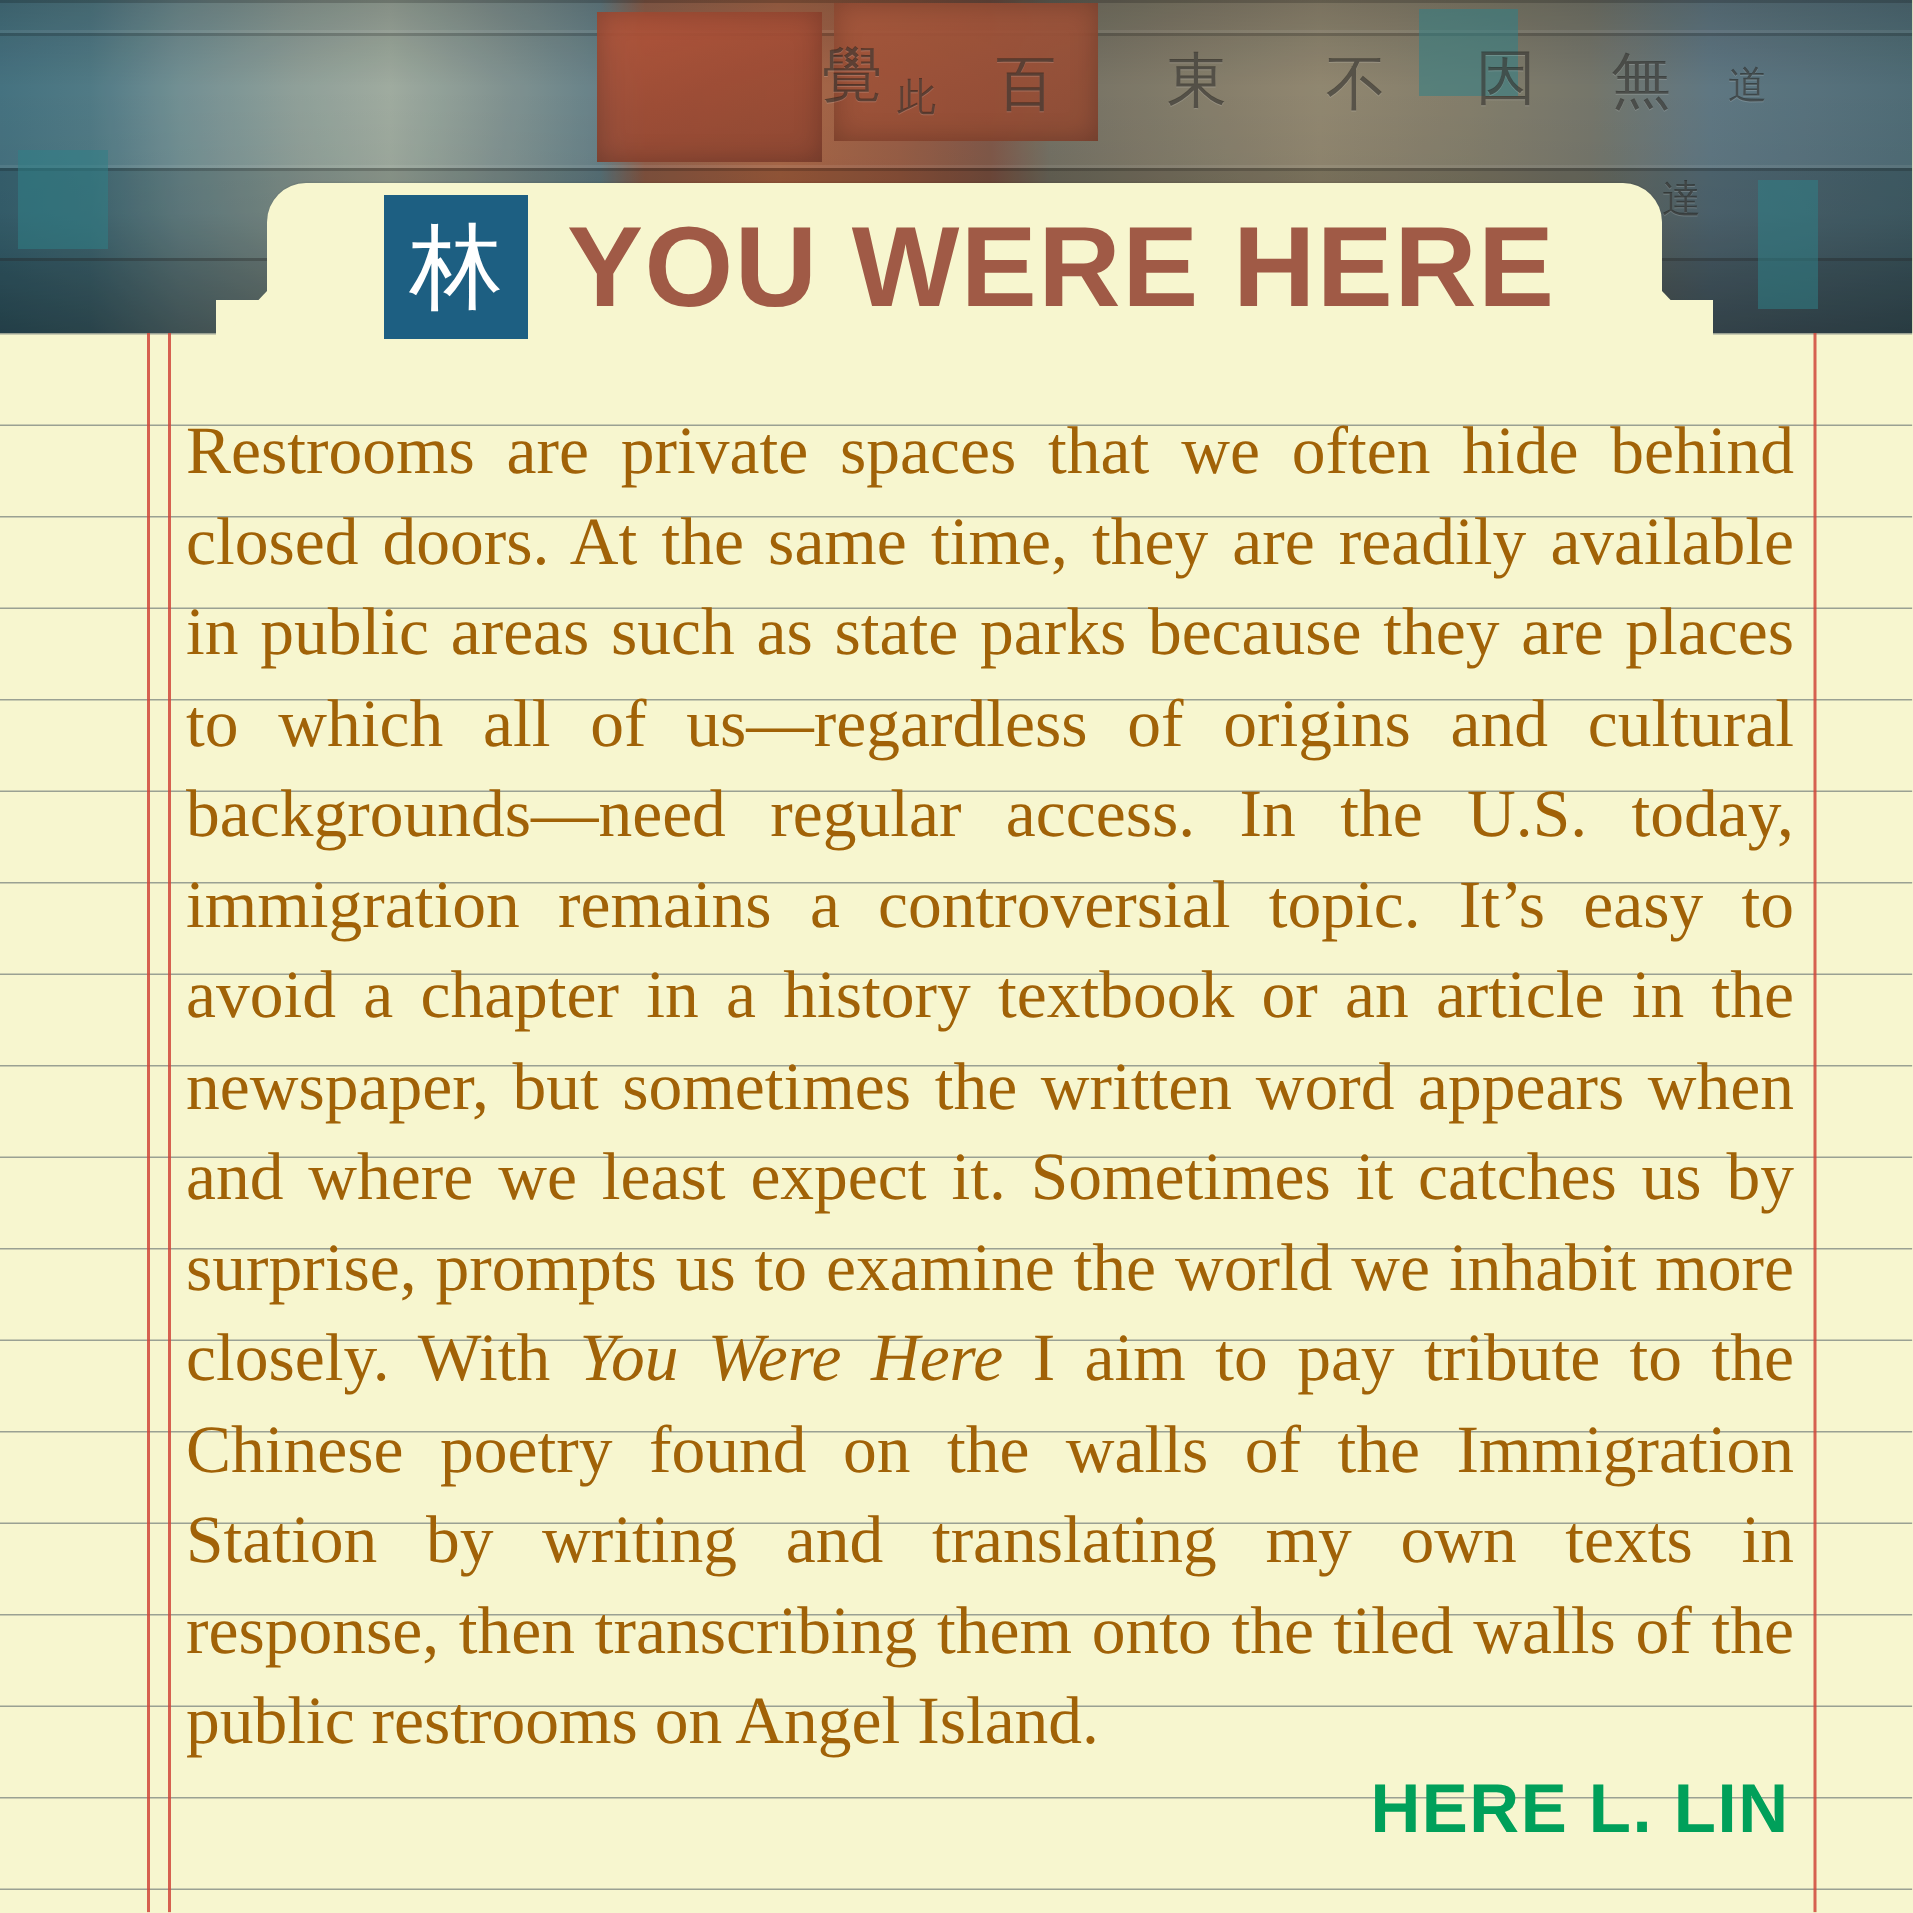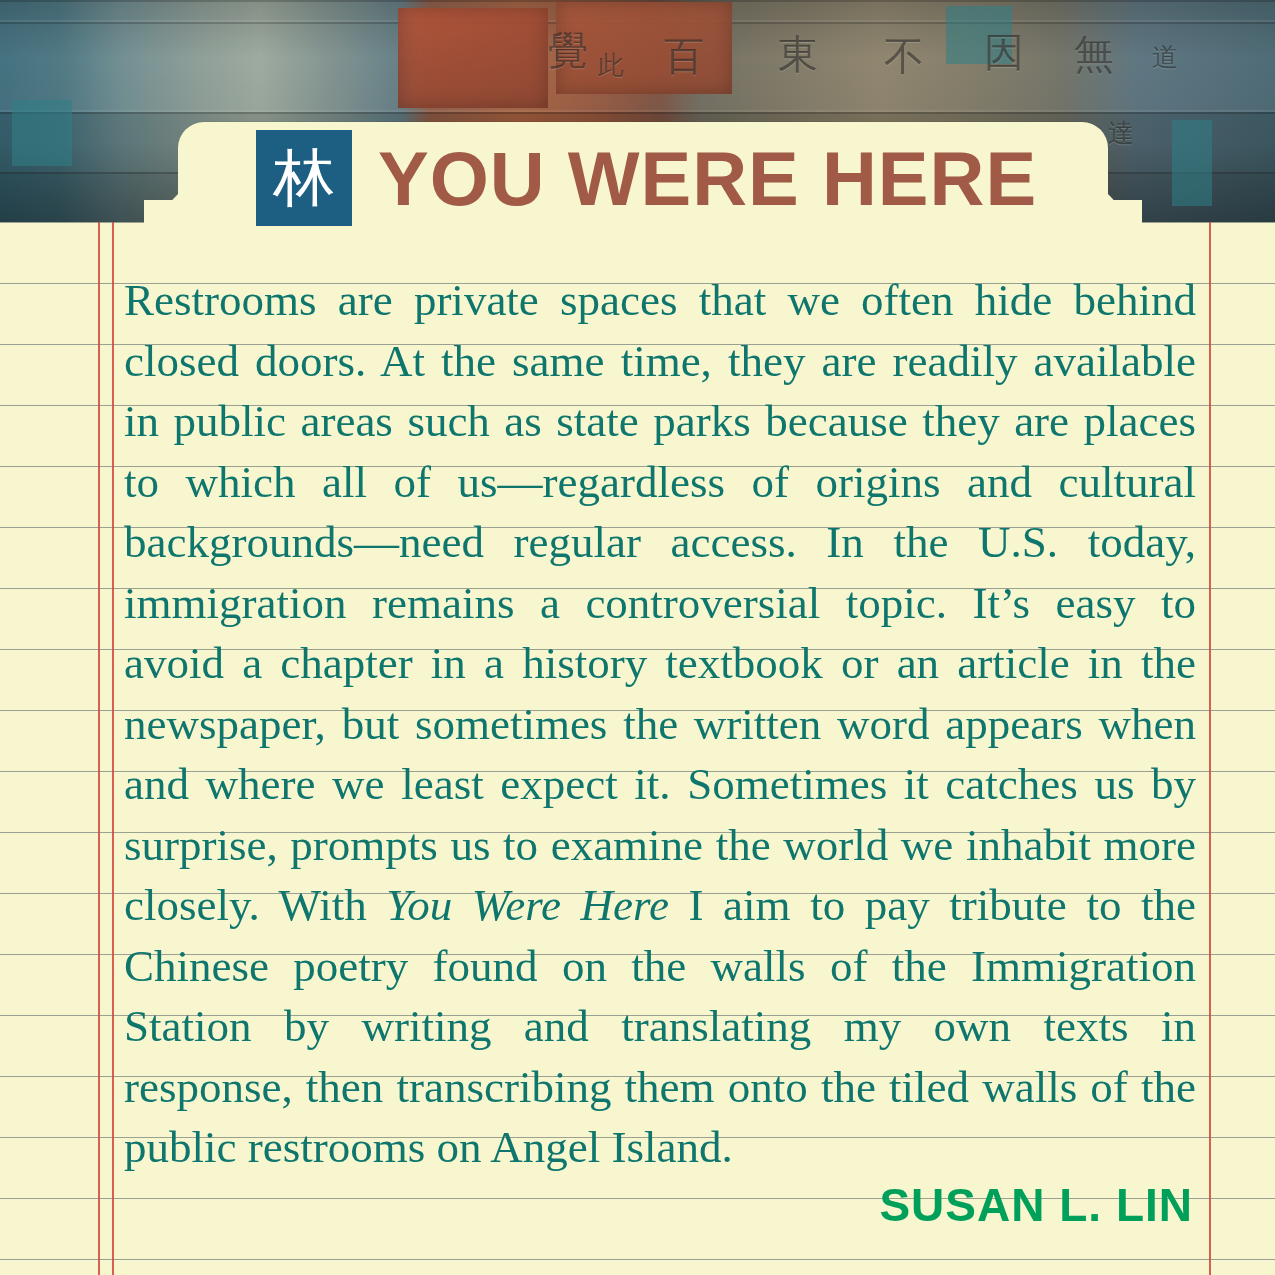--- a/index.html
+++ b/index.html
@@ -188,21 +188,21 @@
 
   
   .body-text {
     position: absolute;
     left: 124px;
     top: 270px;
     width: 1072px;
     font-family: "Liberation Serif", serif;
     font-size: 45px;
     line-height: 60.5px;
-    color: #0f766e;
+    color: #a16207;
     text-align: justify;
     text-justify: inter-word;
     z-index: 3;
   }
   .body-text em {
     font-style: italic;
   }
 
   .byline {
     position: absolute;
@@ -273,15 +273,15 @@
     <div class="banner-wing-l"></div>
     <div class="banner-wing-r"></div>
     <div class="logo-mark">
       <span>林</span>
     </div>
     <div class="banner-title">YOU WERE HERE</div>
   </div>
 
   <div class="body-text">Restrooms are private spaces that we often hide behind closed doors. At the same time, they are readily available in public areas such as state parks because they are places to which all of us—regardless of origins and cultural backgrounds—need regular access. In the U.S. today, immigration remains a controversial topic. It’s easy to avoid a chapter in a history textbook or an article in the newspaper, but sometimes the written word appears when and where we least expect it. Sometimes it catches us by surprise, prompts us to examine the world we inhabit more closely. With <em>You Were Here</em> I aim to pay tribute to the Chinese poetry found on the walls of the Immigration Station by writing and translating my own texts in response, then transcribing them onto the tiled walls of the public restrooms on Angel Island.</div>
 
-  <div class="byline">SUSAN L. LIN</div>
+  <div class="byline">HERE L. LIN</div>
 
 </div>
 
 </body></html>

